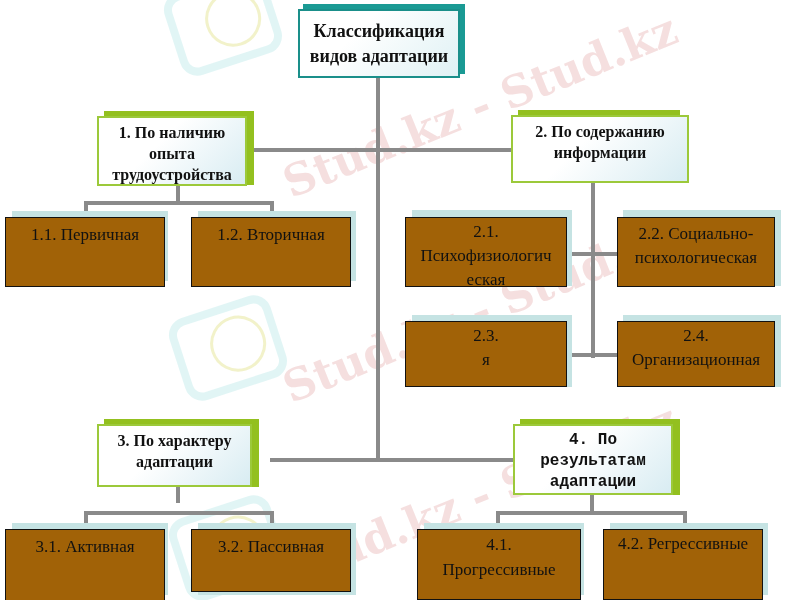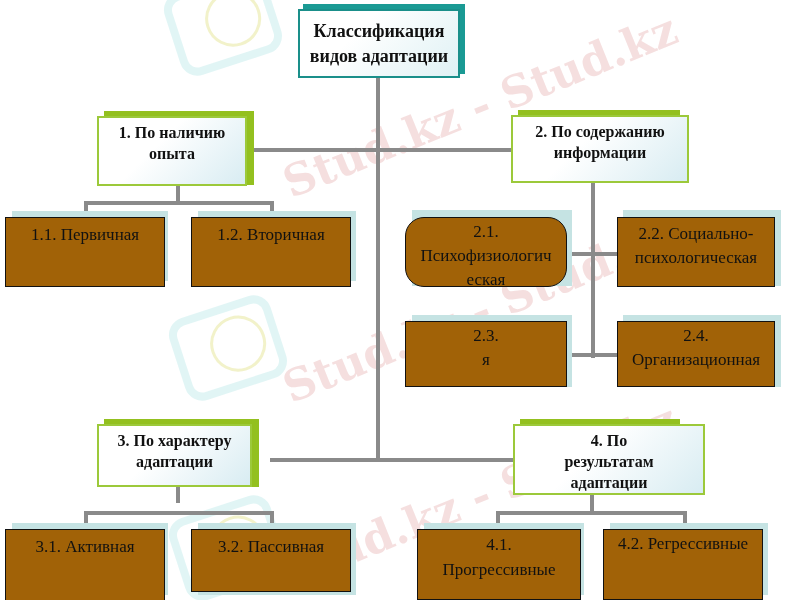--- a/index.html
+++ b/index.html
@@ -88,52 +88,53 @@
 <div class="shadow-teal" style="left:303px;top:4px;width:162px;height:70px;"></div>
 <div class="box title" style="left:298px;top:9px;width:162px;height:69px;">
   <span>Классификация</span>
   <span>видов адаптации</span>
 </div>
 
 <div class="shadow-green" style="left:104px;top:111px;width:150px;height:74px;"></div>
 <div class="box cat" style="left:97px;top:116px;width:150px;height:70px;">
   <span>1. По наличию</span>
   <span>опыта</span>
+  <span>трудоустройства</span>
 </div>
 
 <div class="shadow-green" style="left:518px;top:110px;width:162px;height:72px;"></div>
 <div class="box cat" style="left:511px;top:115px;width:178px;height:68px;">
   <span>2. По содержанию</span>
   <span>информации</span>
 </div>
 
 <div class="shadow-green" style="left:104px;top:419px;width:155px;height:68px;"></div>
 <div class="box cat" style="left:97px;top:424px;width:155px;height:63px;">
   <span>3. По характеру</span>
   <span>адаптации</span>
 </div>
 
 <div class="shadow-green" style="left:520px;top:419px;width:160px;height:76px;"></div>
-<div class="box cat" style="left:513px;top:424px;width:192px;height:71px;">
+<div class="box cat" style="left:513px;top:424px;width:160px;height:71px;font-family:Liberation Mono, monospace;">
   <span>4. По</span>
   <span>результатам</span>
   <span>адаптации</span>
 </div>
 
 <div class="shadow" style="left:12px;top:211px;width:156px;height:70px;"></div>
 <div class="box leaf" style="left:5px;top:217px;width:160px;height:70px;">
   <span>1.1. Первичная</span>
 </div>
 <div class="shadow" style="left:198px;top:211px;width:158px;height:70px;"></div>
 <div class="box leaf" style="left:191px;top:217px;width:160px;height:70px;">
   <span>1.2. Вторичная</span>
 </div>
 
 <div class="shadow" style="left:412px;top:210px;width:160px;height:76px;"></div>
-<div class="box leaf" style="left:405px;top:217px;width:162px;height:70px;padding-top:2px;line-height:24px;border-radius:19px;">
+<div class="box leaf" style="left:405px;top:217px;width:162px;height:70px;padding-top:2px;line-height:24px;">
   <span>2.1.</span>
   <span>Психофизиологич</span>
   <span>еская</span>
 </div>
 <div class="shadow" style="left:623px;top:210px;width:158px;height:76px;"></div>
 <div class="box leaf" style="left:617px;top:217px;width:158px;height:70px;padding-top:4px;line-height:24px;">
   <span>2.2. Социально-</span>
   <span>психологическая</span>
 </div>
 <div class="shadow" style="left:412px;top:315px;width:160px;height:72px;"></div>

